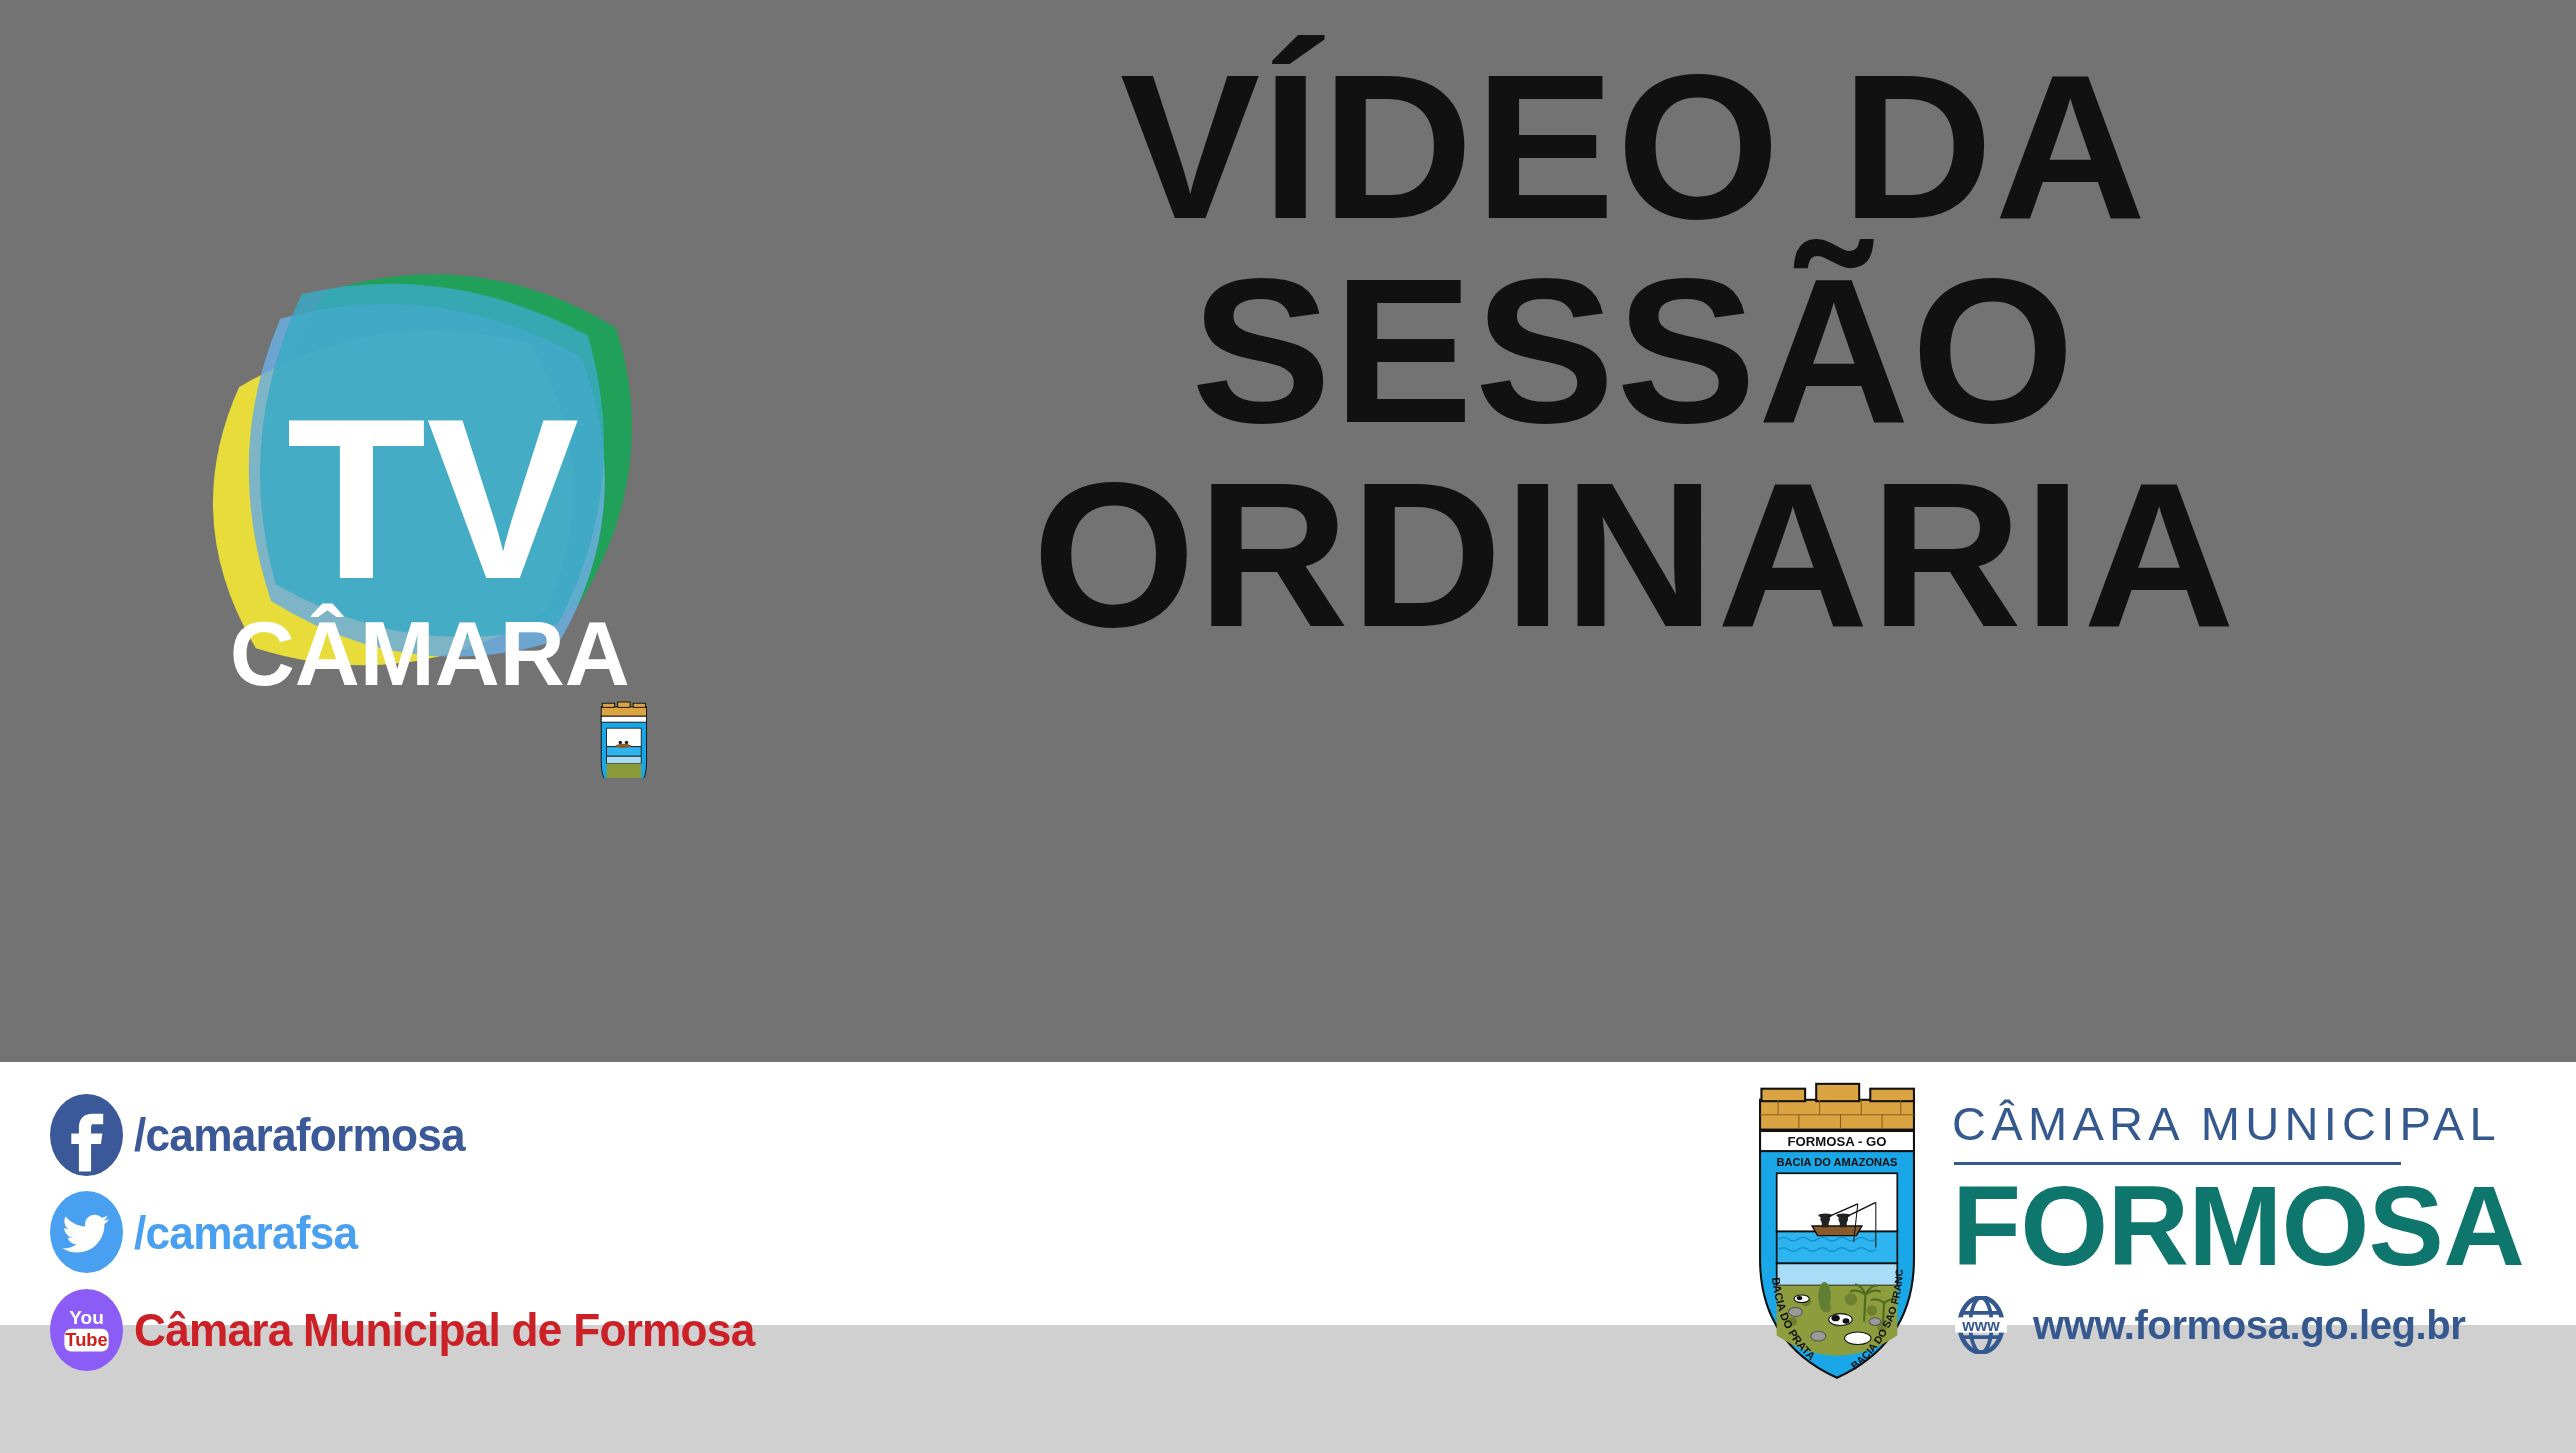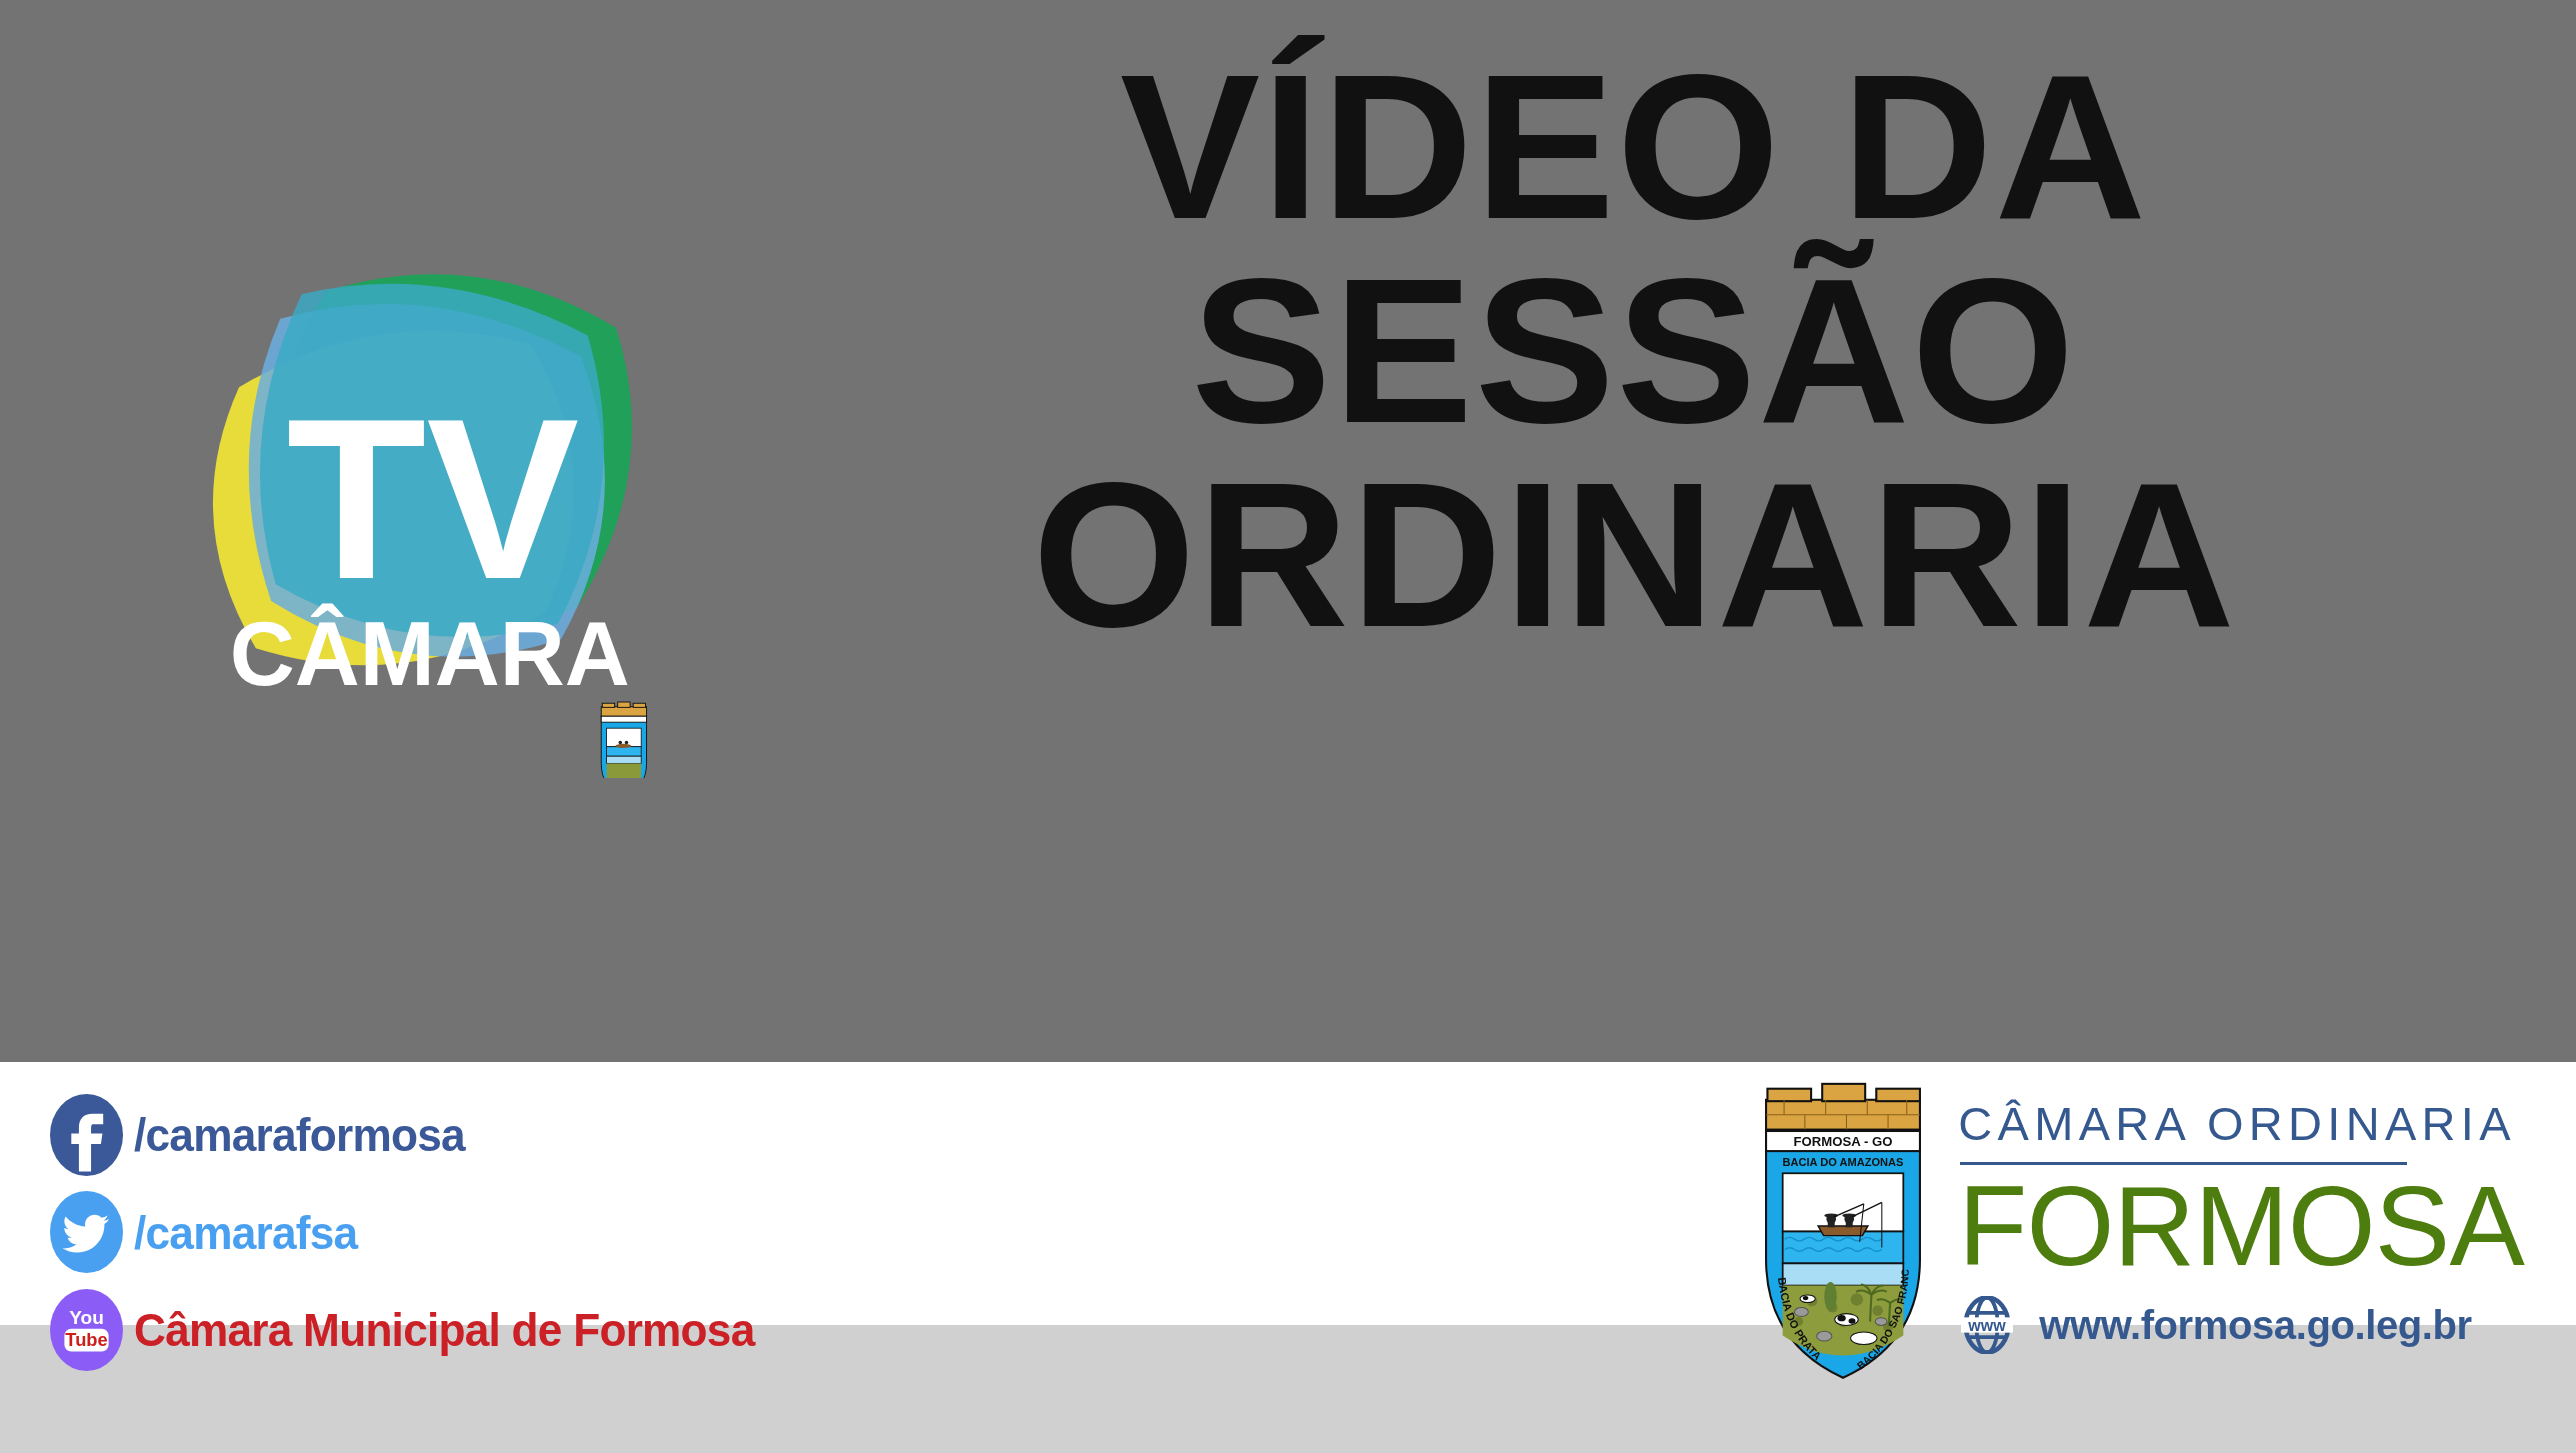--- a/index.html
+++ b/index.html
@@ -60,21 +60,21 @@
   .brand{position:absolute;right:52px;top:17px;display:flex;align-items:flex-start;}
   .brasao{width:176px;height:305px;flex:0 0 auto;}
   .brasao svg{display:block;width:176px;height:305px;}
   .brandtxt{margin-left:27.5px;padding-top:17px;}
   .cm-line{
     color:#35598f;font-weight:400;font-size:47px;letter-spacing:5.3px;
     font-family:"Liberation Sans","DejaVu Sans",sans-serif;white-space:nowrap;
   }
   .cm-rule{height:3.8px;background:#35598f;margin:10.7px 0 3.1px 1.5px;width:447px;}
   .formosa{
-    color:#4d7c0f;font-weight:400;font-size:113px;letter-spacing:-0.8px;line-height:1.02;
+    color:#0f766e;font-weight:700;font-size:113px;letter-spacing:-0.8px;line-height:1.02;
     font-family:"Liberation Sans","DejaVu Sans",sans-serif;white-space:nowrap;
   }
   .urlrow{display:flex;align-items:center;margin-top:12.2px;}
   .globe{width:58px;height:58px;flex:0 0 auto;}
   .urltxt{
     color:#35598f;font-weight:700;font-size:40px;letter-spacing:-0.4px;margin-left:23px;
     font-family:"Liberation Sans","DejaVu Sans",sans-serif;white-space:nowrap;
   }
 </style>
 </head>
@@ -270,21 +270,21 @@
           <text font-family="Liberation Sans, DejaVu Sans, sans-serif" font-weight="700" font-size="32" fill="#111">
             <textPath href="#leftArc" startOffset="4%">BACIA DO PRATA</textPath>
           </text>
           <text font-family="Liberation Sans, DejaVu Sans, sans-serif" font-weight="700" font-size="30" fill="#111">
             <textPath href="#rightArc" startOffset="2%">BACIA DO SAO FRANCISCO</textPath>
           </text>
         </svg>
       </div>
 
       <div class="brandtxt">
-        <div class="cm-line">CÂMARA ORDINARIA</div>
+        <div class="cm-line">CÂMARA MUNICIPAL</div>
         <div class="cm-rule"></div>
         <div class="formosa">FORMOSA</div>
         <div class="urlrow">
           <span class="globe">
             <svg width="58" height="58" viewBox="0 0 76 76" xmlns="http://www.w3.org/2000/svg">
               <ellipse cx="38" cy="38" rx="28" ry="36" fill="none" stroke="#35598f" stroke-width="6"></ellipse>
               <ellipse cx="38" cy="38" rx="14" ry="36" fill="none" stroke="#35598f" stroke-width="5"></ellipse>
               <line x1="12" y1="22" x2="64" y2="22" stroke="#35598f" stroke-width="5"></line>
               <line x1="12" y1="54" x2="64" y2="54" stroke="#35598f" stroke-width="5"></line>
               <rect x="4" y="28" width="68" height="20" fill="#ffffff"></rect>

